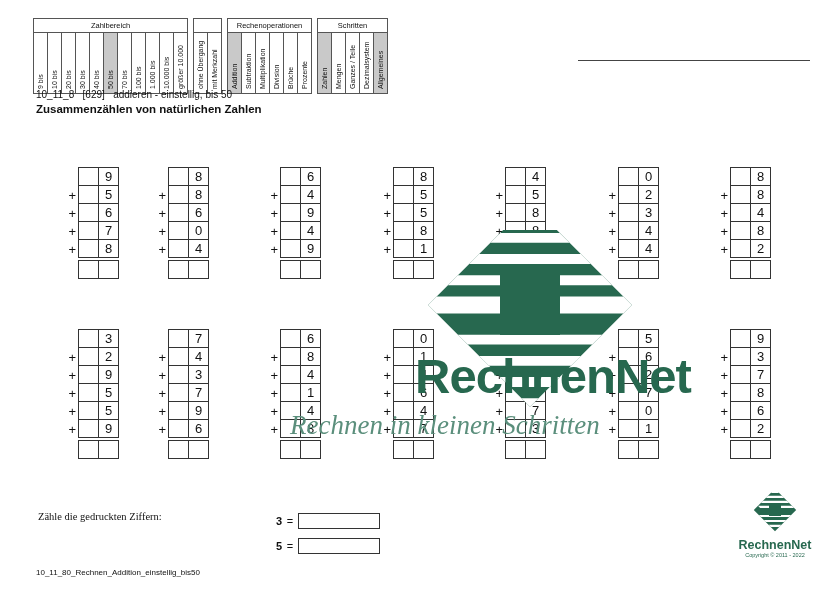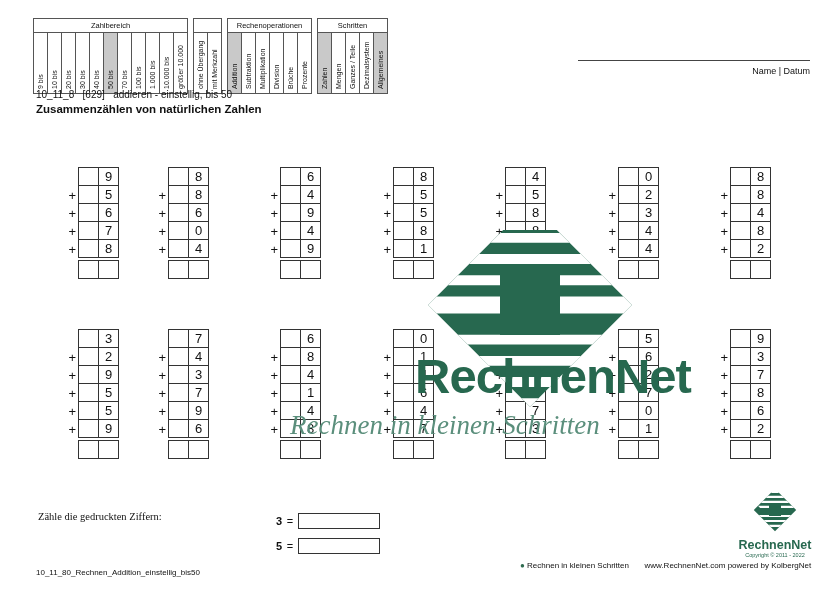--- a/index.html
+++ b/index.html
@@ -126,21 +126,20 @@
         <td class="cellcol"><span class="vert">Mengen</span></td>
         <td class="cellcol"><span class="vert">Ganzes / Teile</span></td>
         <td class="cellcol"><span class="vert">Dezimalsystem</span></td>
         <td class="cellcol fill"><span class="vert">Allgemeines</span></td>
       </tr>
     </tbody>
       </table>
   </div>
 
   <div class="nameline"></div>
-  <div class="namelbl">Name | Datum</div>
 
   <div class="codeline">
     <span>10_11_8</span>&nbsp;&nbsp;
     <span>[629]</span>&nbsp;&nbsp;
     <span>addieren - einstellig, bis 50</span>
   </div>
   <div class="title">Zusammenzählen von natürlichen Zahlen</div>
 
   <div class="tasks" id="tasks-container">
       <div class="task" style="left: 60px; top: 168px;">
@@ -830,26 +829,20 @@
     <span class="qeq">=</span>
     <span class="qbox"></span>
   </div>
   <div class="qrow" id="qrow-1" style="left:268px;top:538px;">
     <span class="qdig">5</span>
     <span class="qeq">=</span>
     <span class="qbox"></span>
   </div>
 
   <div class="fcode">10_11_80_Rechnen_Addition_einstellig_bis50</div>
-  <div class="fright">
-    <span class="dot">●</span>
-    <span>Rechnen in kleinen Schritten</span>
-    &nbsp;&nbsp;&nbsp;&nbsp;&nbsp;
-    <span>www.RechnenNet.com powered by KolbergNet</span>
-  </div>
 
   <svg class="logo-wm" viewBox="0 0 330 210">
     <g transform="translate(120,75) rotate(45)">
       <rect x="-72" y="-72" width="144" height="144" fill="#27684f"></rect>
       <g fill="#ffffff">
         <path d="M-72,-72 L40,-72 L-72,40 Z" opacity="0"></path>
         <path d="M-60,-72 L-46,-72 L-72,-46 L-72,-60 Z"></path>
         <path d="M-30,-72 L-16,-72 L-72,-16 L-72,-30 Z"></path>
         <path d="M0,-72 L14,-72 L-72,14 L-72,0 Z"></path>
         <path d="M30,-72 L44,-72 L-72,44 L-72,30 Z"></path>

